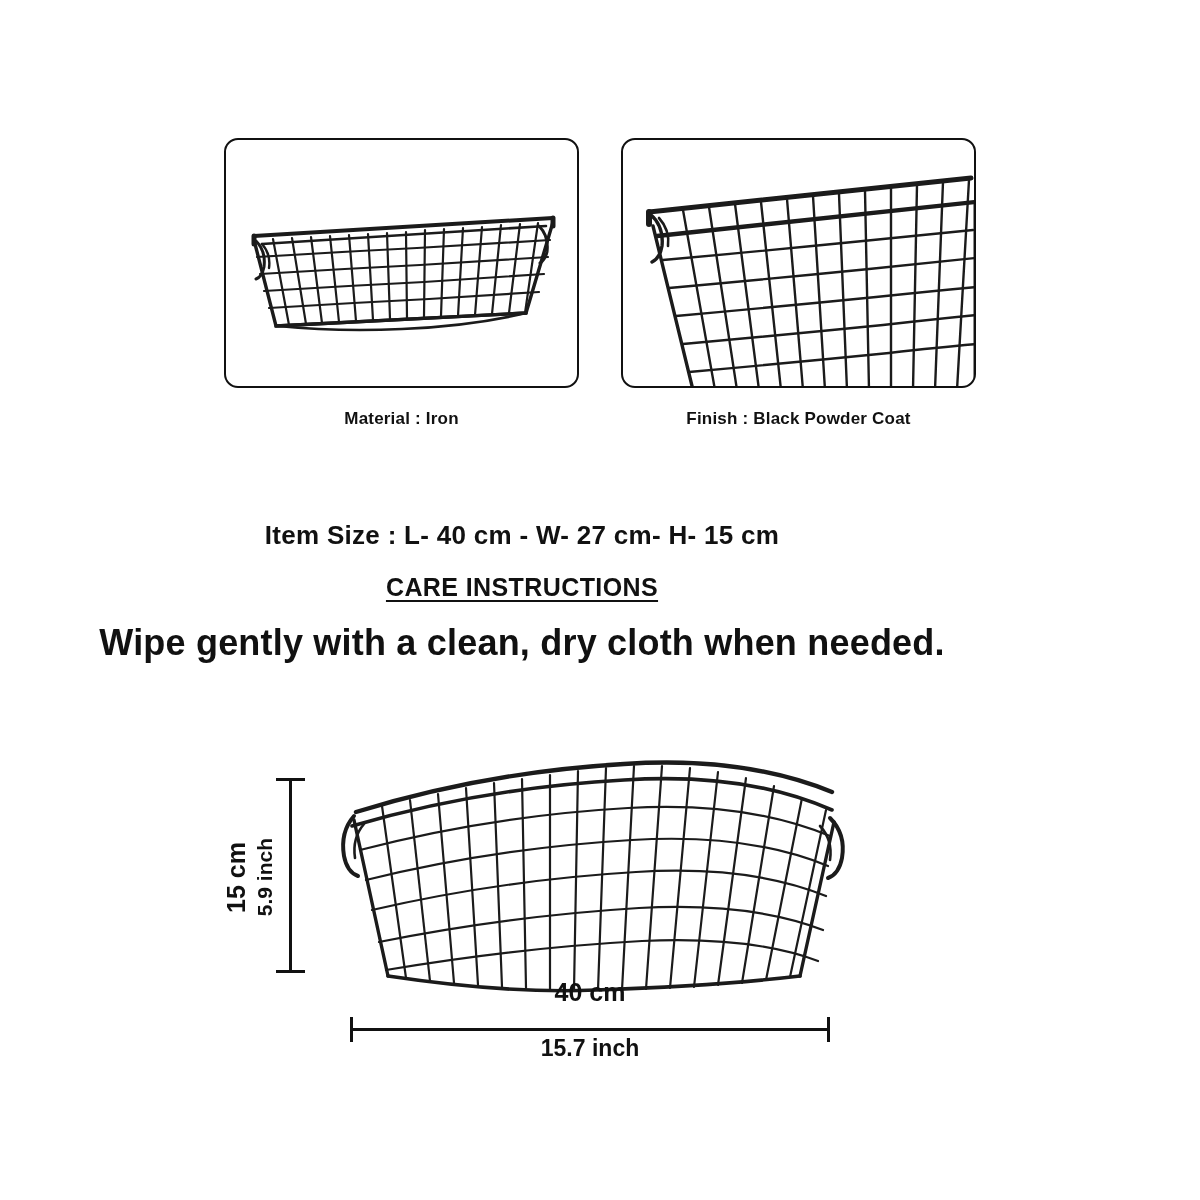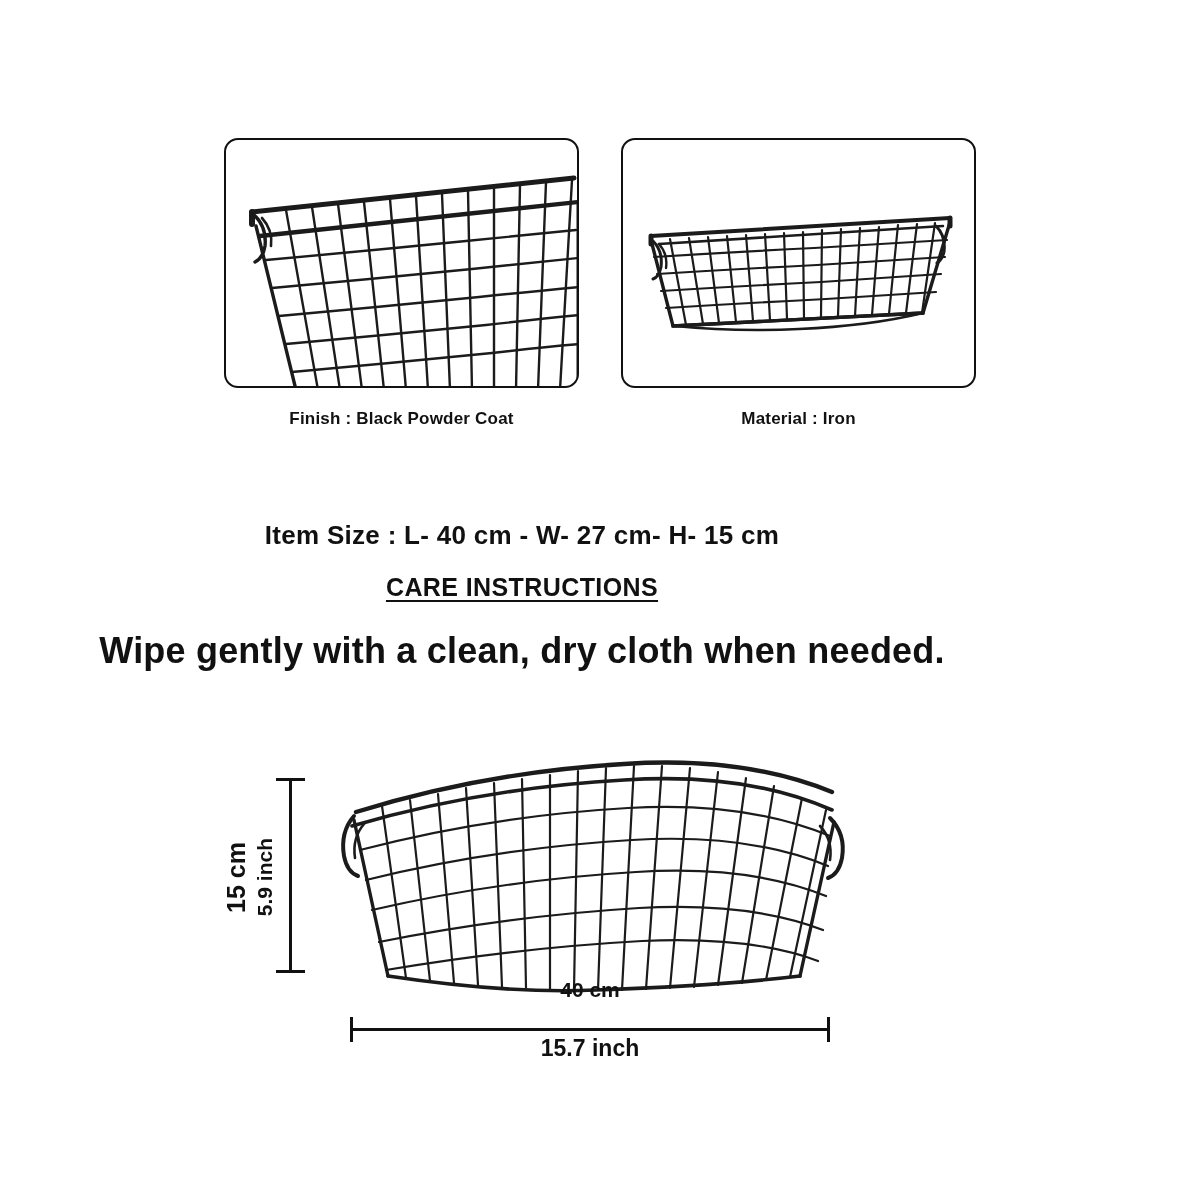--- a/index.html
+++ b/index.html
@@ -63,21 +63,21 @@
     font-weight: bold;
     letter-spacing: .3px;
     margin-bottom: 22px;
   }
   .care-title {
     font-size: 25px;
     font-weight: bold;
     letter-spacing: .4px;
     text-decoration: underline;
     text-underline-offset: 4px;
-    margin-bottom: 28px;
+    margin-bottom: 20px;
   }
   .care-text {
     font-size: 36px;
     font-weight: bold;
     letter-spacing: .2px;
   }
 
   
   .dim-area {
     position: absolute;
@@ -162,74 +162,34 @@
   }
   .h-dim .cap.left { left: 0; }
   .h-dim .cap.right { right: 0; }
   .h-labels {
     position: absolute;
     left: 350px;
     top: 258px;
     width: 480px;
     text-align: center;
   }
-  .h-label.big { font-size: 21px; font-weight: bold; }
+  .h-label.big { font-size: 25px; font-weight: bold; }
   .h-labels-2 {
     position: absolute;
     left: 350px;
     top: 315px;
     width: 480px;
     text-align: center;
   }
   .h-label.small { font-size: 23px; font-weight: bold; }
 </style>
 </head>
 <body>
 
 <div class="card-row">
-
-  <div class="card-block">
-    <div class="card-frame">
-      <svg viewBox="0 0 355 250" width="355" height="250">
-        <g stroke="#1b1b1b" fill="none" stroke-width="2.4" stroke-linecap="round">
-
-          <path d="M26 72 L348 38" stroke-width="5"></path>
-          <path d="M26 72 L26 84" stroke-width="6"></path>
-
-          <path d="M34 96 L352 62" stroke-width="4.4"></path>
-
-          <path d="M27 74 q14 12 12 32 q-2 12 -10 16" stroke-width="3.4"></path>
-          <path d="M36 78 q11 12 9 28" stroke-width="2.6"></path>
-
-          <path d="M30 86 L70 250" stroke-width="3.4"></path>
-          <path d="M352 62 L352 250" stroke-width="3"></path>
-
-          <path d="M60 70 L92 250"></path>
-            <path d="M86 67 L114 250"></path>
-            <path d="M112 64 L136 250"></path>
-          <path d="M138 62 L158 250"></path>
-            <path d="M164 59 L180 250"></path>
-            <path d="M190 56 L202 250"></path>
-          <path d="M216 54 L224 250"></path>
-            <path d="M242 51 L246 250"></path>
-            <path d="M268 48 L268 250"></path>
-          <path d="M294 45 L290 250"></path>
-            <path d="M320 42 L312 250"></path>
-            <path d="M346 40 L334 250"></path>
-
-          <path d="M40 120 q100 -9 200 -19 q60 -6 110 -11"></path>
-          <path d="M46 148 q100 -9 200 -19 q58 -6 106 -11"></path>
-          <path d="M53 176 q100 -9 200 -19 q56 -6 100 -10"></path>
-          <path d="M60 204 q100 -9 200 -19 q54 -6 94 -10"></path>
-          <path d="M66 232 q100 -9 200 -19 q52 -6 88 -9"></path>
-        </g>
-      </svg>
-    </div>
-    <div class="card-caption">Finish : Black Powder Coat</div>
-  </div>
 
   <div class="card-block">
     <div class="card-frame">
       <svg viewBox="0 0 355 250" width="355" height="250">
         <g stroke="#1b1b1b" fill="none" stroke-width="2.2" stroke-linecap="round">
 
           <path d="M28 96 L327 78" stroke-width="4"></path>
           <path d="M28 96 L28 104" stroke-width="5"></path>
           <path d="M327 78 L327 86" stroke-width="5"></path>
 
@@ -262,20 +222,60 @@
           <path d="M31 117 q80 -5 160 -9 q70 -4 133 -8"></path>
           <path d="M34 134 q80 -5 160 -9 q68 -4 128 -8"></path>
           <path d="M38 151 q80 -5 160 -9 q64 -4 120 -8"></path>
           <path d="M43 168 q80 -5 160 -9 q60 -4 110 -7"></path>
 
           <path d="M52 186 q60 6 124 3 q70 -3 124 -16" stroke-width="2.6"></path>
         </g>
       </svg>
     </div>
     <div class="card-caption">Material : Iron</div>
+  </div>
+
+  <div class="card-block">
+    <div class="card-frame">
+      <svg viewBox="0 0 355 250" width="355" height="250">
+        <g stroke="#1b1b1b" fill="none" stroke-width="2.4" stroke-linecap="round">
+
+          <path d="M26 72 L348 38" stroke-width="5"></path>
+          <path d="M26 72 L26 84" stroke-width="6"></path>
+
+          <path d="M34 96 L352 62" stroke-width="4.4"></path>
+
+          <path d="M27 74 q14 12 12 32 q-2 12 -10 16" stroke-width="3.4"></path>
+          <path d="M36 78 q11 12 9 28" stroke-width="2.6"></path>
+
+          <path d="M30 86 L70 250" stroke-width="3.4"></path>
+          <path d="M352 62 L352 250" stroke-width="3"></path>
+
+          <path d="M60 70 L92 250"></path>
+            <path d="M86 67 L114 250"></path>
+            <path d="M112 64 L136 250"></path>
+          <path d="M138 62 L158 250"></path>
+            <path d="M164 59 L180 250"></path>
+            <path d="M190 56 L202 250"></path>
+          <path d="M216 54 L224 250"></path>
+            <path d="M242 51 L246 250"></path>
+            <path d="M268 48 L268 250"></path>
+          <path d="M294 45 L290 250"></path>
+            <path d="M320 42 L312 250"></path>
+            <path d="M346 40 L334 250"></path>
+
+          <path d="M40 120 q100 -9 200 -19 q60 -6 110 -11"></path>
+          <path d="M46 148 q100 -9 200 -19 q58 -6 106 -11"></path>
+          <path d="M53 176 q100 -9 200 -19 q56 -6 100 -10"></path>
+          <path d="M60 204 q100 -9 200 -19 q54 -6 94 -10"></path>
+          <path d="M66 232 q100 -9 200 -19 q52 -6 88 -9"></path>
+        </g>
+      </svg>
+    </div>
+    <div class="card-caption">Finish : Black Powder Coat</div>
   </div>
 
 </div>
 
 <div class="text-block">
   <div class="item-size">Item Size : L- 40 cm - W- 27 cm- H- 15 cm</div>
   <div class="care-title">CARE INSTRUCTIONS</div>
   <div class="care-text">Wipe gently with a clean, dry cloth when needed.</div>
 </div>
 

